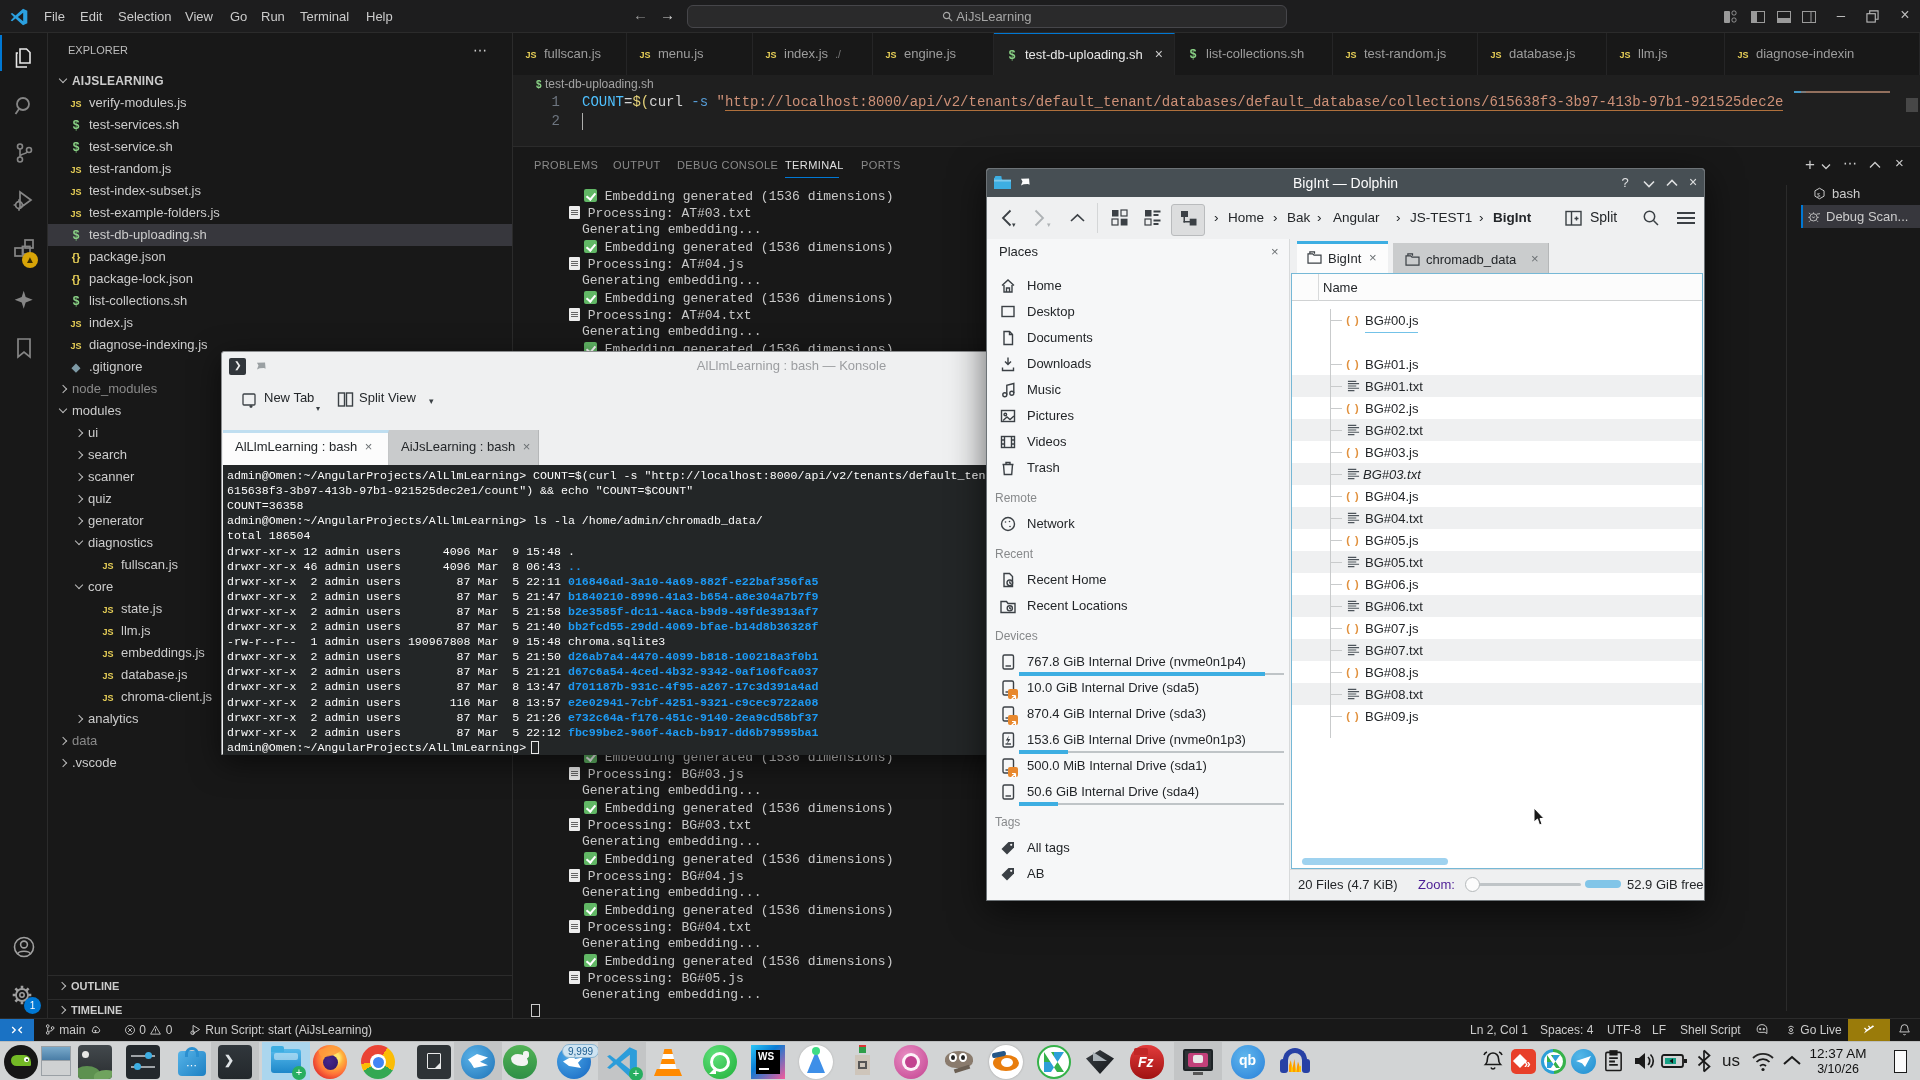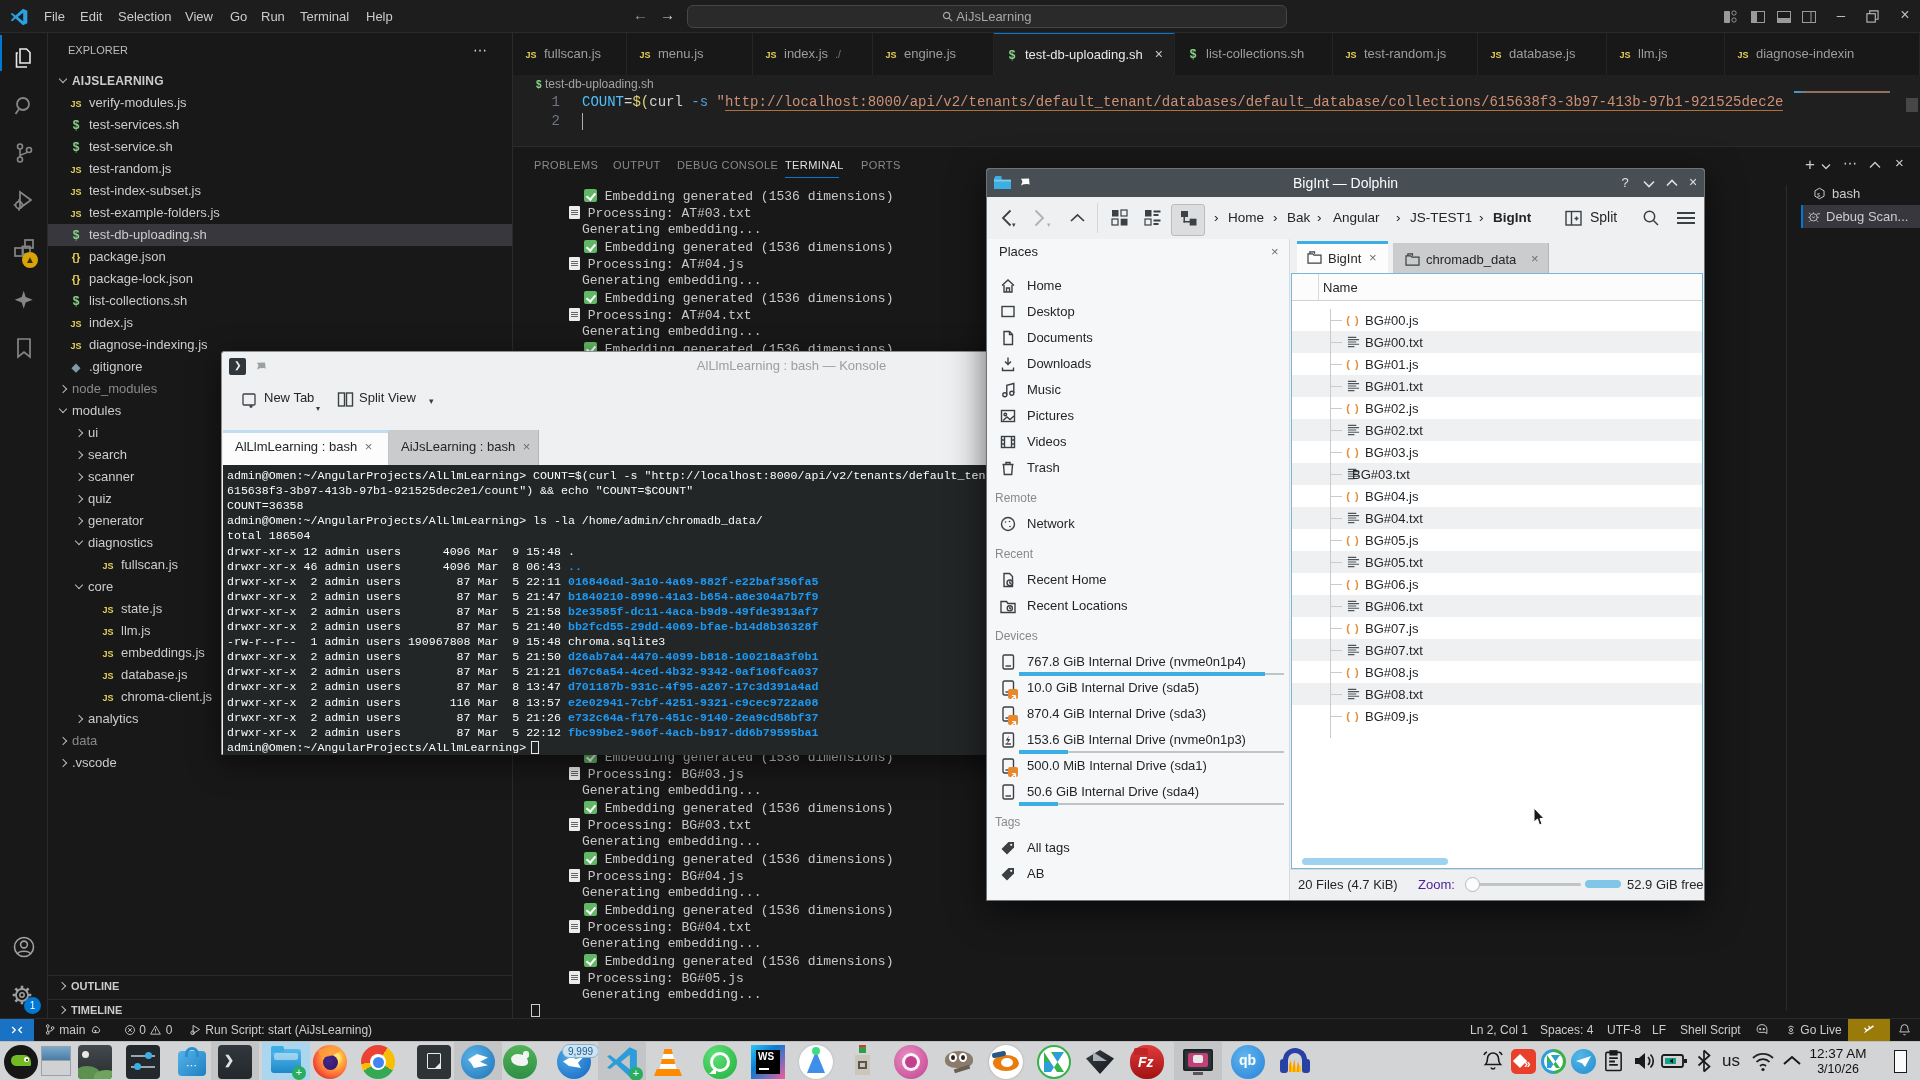--- a/index.html
+++ b/index.html
@@ -674,29 +674,20 @@
 <div class="abs" style="left:304px;top:104px;width:412px;height:596px;background:#fff;border:1px solid #76b8d6">
 <div class="abs" style="left:0;top:0;width:410px;height:27px;background:#fcfcfc;border-bottom:1px solid #d0d2d3">
         <span style="position:absolute;left:31px;top:6px;font-size:13px;color:#232629">Name</span>
         <div class="abs" style="left:26px;top:0;width:1px;height:27px;background:#d8dadb"></div>
       </div>
 <div class="drow" style="top:35px;background:#fff">
         <div class="abs" style="left:38px;top:11px;width:12px;height:1px;background:#c9cbcc"></div>
         <span style="position:absolute;left:53px;top:0;width:16px;text-align:center"><span style="color:#e1913e;font-weight:bold;letter-spacing:1px;font-size:11px">( )</span></span>
         <span style="position:absolute;left:73px;top:1px;border-bottom:1px solid #73c2e8;">BG#00.js</span>
       </div>
-<div class="drow" style="top:57px;background:#eff0f1">
-        <div class="abs" style="left:38px;top:11px;width:12px;height:1px;background:#c9cbcc"></div>
-        <span style="position:absolute;left:53px;top:0;width:16px;text-align:center"><svg width="13" height="13" viewBox="0 0 14 14" style="vertical-align:-2px">
-            <g stroke="#4d545b" stroke-width="1.2">
-              <path d="M1 2.5h9M1 5h12M1 7.5h9M1 10h12M1 12.5h7" fill="none"></path>
-            </g>
-          </svg></span>
-        <span style="position:absolute;left:73px;top:1px;">BG#00.txt</span>
-      </div>
 <div class="drow" style="top:79px;background:#fff">
         <div class="abs" style="left:38px;top:11px;width:12px;height:1px;background:#c9cbcc"></div>
         <span style="position:absolute;left:53px;top:0;width:16px;text-align:center"><span style="color:#e1913e;font-weight:bold;letter-spacing:1px;font-size:11px">( )</span></span>
         <span style="position:absolute;left:73px;top:1px;">BG#01.js</span>
       </div>
 <div class="drow" style="top:101px;background:#eff0f1">
         <div class="abs" style="left:38px;top:11px;width:12px;height:1px;background:#c9cbcc"></div>
         <span style="position:absolute;left:53px;top:0;width:16px;text-align:center"><svg width="13" height="13" viewBox="0 0 14 14" style="vertical-align:-2px">
             <g stroke="#4d545b" stroke-width="1.2">
               <path d="M1 2.5h9M1 5h12M1 7.5h9M1 10h12M1 12.5h7" fill="none"></path>
@@ -723,21 +714,21 @@
         <span style="position:absolute;left:53px;top:0;width:16px;text-align:center"><span style="color:#e1913e;font-weight:bold;letter-spacing:1px;font-size:11px">( )</span></span>
         <span style="position:absolute;left:73px;top:1px;">BG#03.js</span>
       </div>
 <div class="drow" style="top:189px;background:#eff0f1">
         <div class="abs" style="left:38px;top:11px;width:12px;height:1px;background:#c9cbcc"></div>
         <span style="position:absolute;left:53px;top:0;width:16px;text-align:center"><svg width="13" height="13" viewBox="0 0 14 14" style="vertical-align:-2px">
             <g stroke="#4d545b" stroke-width="1.2">
               <path d="M1 2.5h9M1 5h12M1 7.5h9M1 10h12M1 12.5h7" fill="none"></path>
             </g>
           </svg></span>
-        <span style="position:absolute;left:60px;top:1px;">BG#03.txt</span>
+        <span style="position:absolute;left:71px;top:1px;font-style:italic;">BG#03.txt</span>
       </div>
 <div class="drow" style="top:211px;background:#fff">
         <div class="abs" style="left:38px;top:11px;width:12px;height:1px;background:#c9cbcc"></div>
         <span style="position:absolute;left:53px;top:0;width:16px;text-align:center"><span style="color:#e1913e;font-weight:bold;letter-spacing:1px;font-size:11px">( )</span></span>
         <span style="position:absolute;left:73px;top:1px;">BG#04.js</span>
       </div>
 <div class="drow" style="top:233px;background:#eff0f1">
         <div class="abs" style="left:38px;top:11px;width:12px;height:1px;background:#c9cbcc"></div>
         <span style="position:absolute;left:53px;top:0;width:16px;text-align:center"><svg width="13" height="13" viewBox="0 0 14 14" style="vertical-align:-2px">
             <g stroke="#4d545b" stroke-width="1.2">

